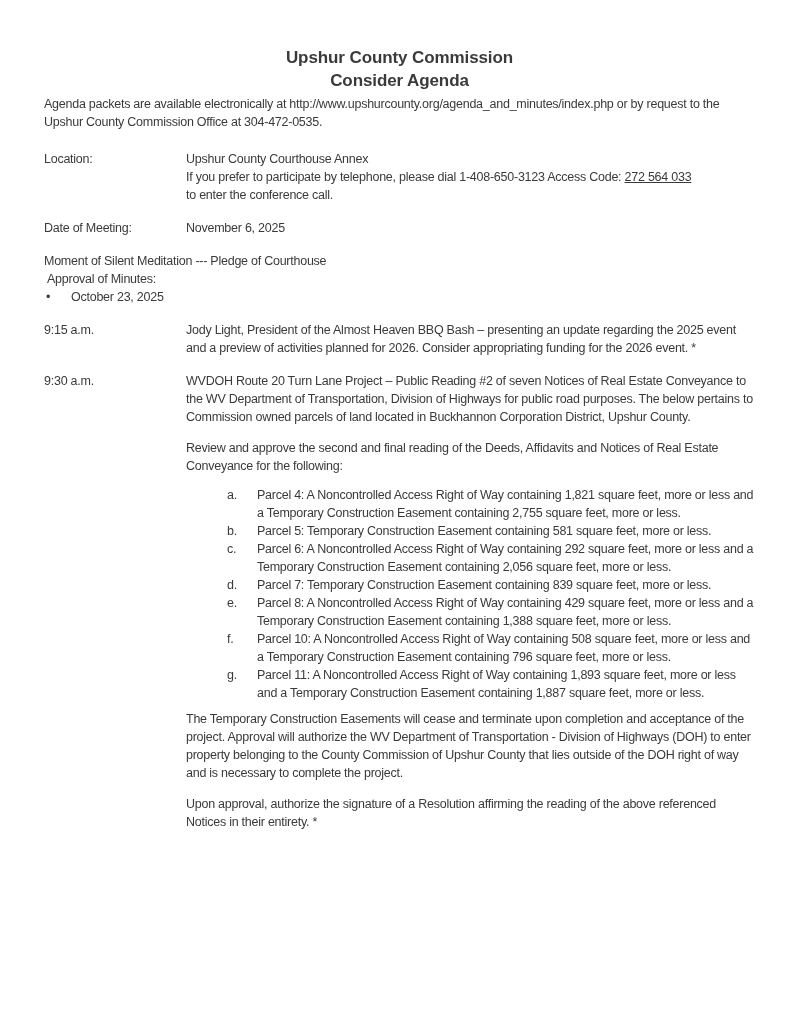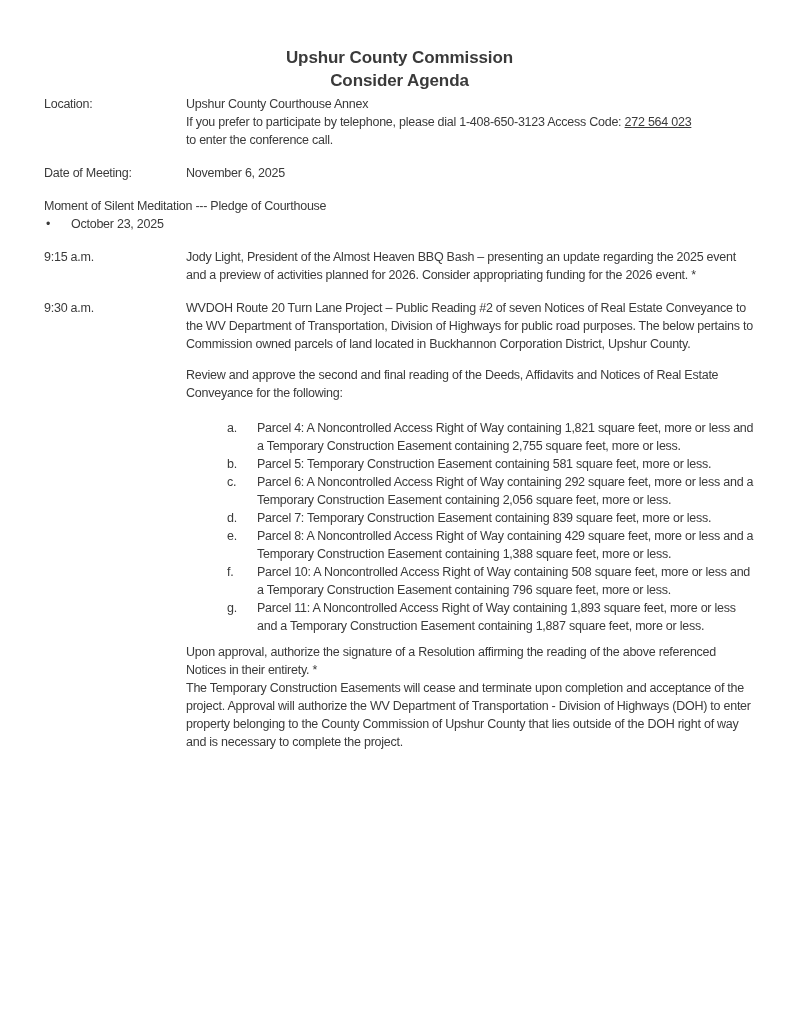--- a/index.html
+++ b/index.html
@@ -55,21 +55,21 @@
   }
   .bullet-glyph {
     flex: 0 0 25px;
     width: 25px;
     padding-left: 2px;
   }
   .para {
     margin: 0 0 13px 0;
   }
   .para.tight {
-    margin-bottom: 17px;
+    margin-bottom: 11px;
   }
   .para.last {
     margin-bottom: 0;
   }
   .parcel-list {
     margin: 0 0 8px 0;
     padding: 0;
     list-style: none;
   }
   .parcel {
@@ -88,37 +88,39 @@
 </head>
 <body>
 
 <div class="page">
 
   <div class="doc-title">
     <div>Upshur County Commission</div>
     <div>Consider Agenda</div>
   </div>
 
+  <p class="intro">Agenda packets are available electronically at http://www.upshurcounty.org/agenda_and_minutes/index.php or by request to the Upshur County Commission Office at 304-472-0535.</p>
 
   <div class="row">
     <div class="row-label">Location:</div>
     <div class="row-content">
       <div>Upshur County Courthouse Annex</div>
-      <div><span>If you prefer to participate by telephone, please dial 1-408-650-3123 Access Code: </span><span class="underline">272 564 023</span><br><span>to enter the conference call.</span></div>
+      <div><span>If you prefer to participate by telephone, please dial 1-408-650-3123 Access Code: </span><span class="underline">272 564 033</span><br><span>to enter the conference call.</span></div>
     </div>
   </div>
 
   <div class="row">
     <div class="row-label">Date of Meeting:</div>
     <div class="row-content">November 6, 2025</div>
   </div>
 
   <div class="row">
     <div class="row-content">
       <div>Moment of Silent Meditation --- Pledge of Courthouse</div>
+      <div class="indent-slight">Approval of Minutes:</div>
       <div class="bullet-line">
         <span class="bullet-glyph">•</span>
         <span>October 23, 2025</span>
       </div>
     </div>
   </div>
 
   <div class="row">
     <div class="row-label">9:15 a.m.</div>
     <div class="row-content">Jody Light, President of the Almost Heaven BBQ Bash – presenting an update regarding the 2025 event and a preview of activities planned for 2026. Consider appropriating funding for the 2026 event. *</div>
@@ -152,18 +154,18 @@
         </li>
         <li class="parcel">
           <span class="parcel-letter">f.</span>
           <span class="parcel-text">Parcel 10: A Noncontrolled Access Right of Way containing 508 square feet, more or less and a Temporary Construction Easement containing 796 square feet, more or less.</span>
         </li>
         <li class="parcel">
           <span class="parcel-letter">g.</span>
           <span class="parcel-text">Parcel 11: A Noncontrolled Access Right of Way containing 1,893 square feet, more or less and a Temporary Construction Easement containing 1,887 square feet, more or less.</span>
         </li>
       </ol>
+      <p class="para">The Temporary Construction Easements will cease and terminate upon completion and acceptance of the project. Approval will authorize the WV Department of Transportation - Division of Highways (DOH) to enter property belonging to the County Commission of Upshur County that lies outside of the DOH right of way and is necessary to complete the project.</p>
       <p class="para last">Upon approval, authorize the signature of a Resolution affirming the reading of the above referenced Notices in their entirety. *</p>
-      <p class="para">The Temporary Construction Easements will cease and terminate upon completion and acceptance of the project. Approval will authorize the WV Department of Transportation - Division of Highways (DOH) to enter property belonging to the County Commission of Upshur County that lies outside of the DOH right of way and is necessary to complete the project.</p>
     </div>
   </div>
 
 </div>
 
 </body></html>

